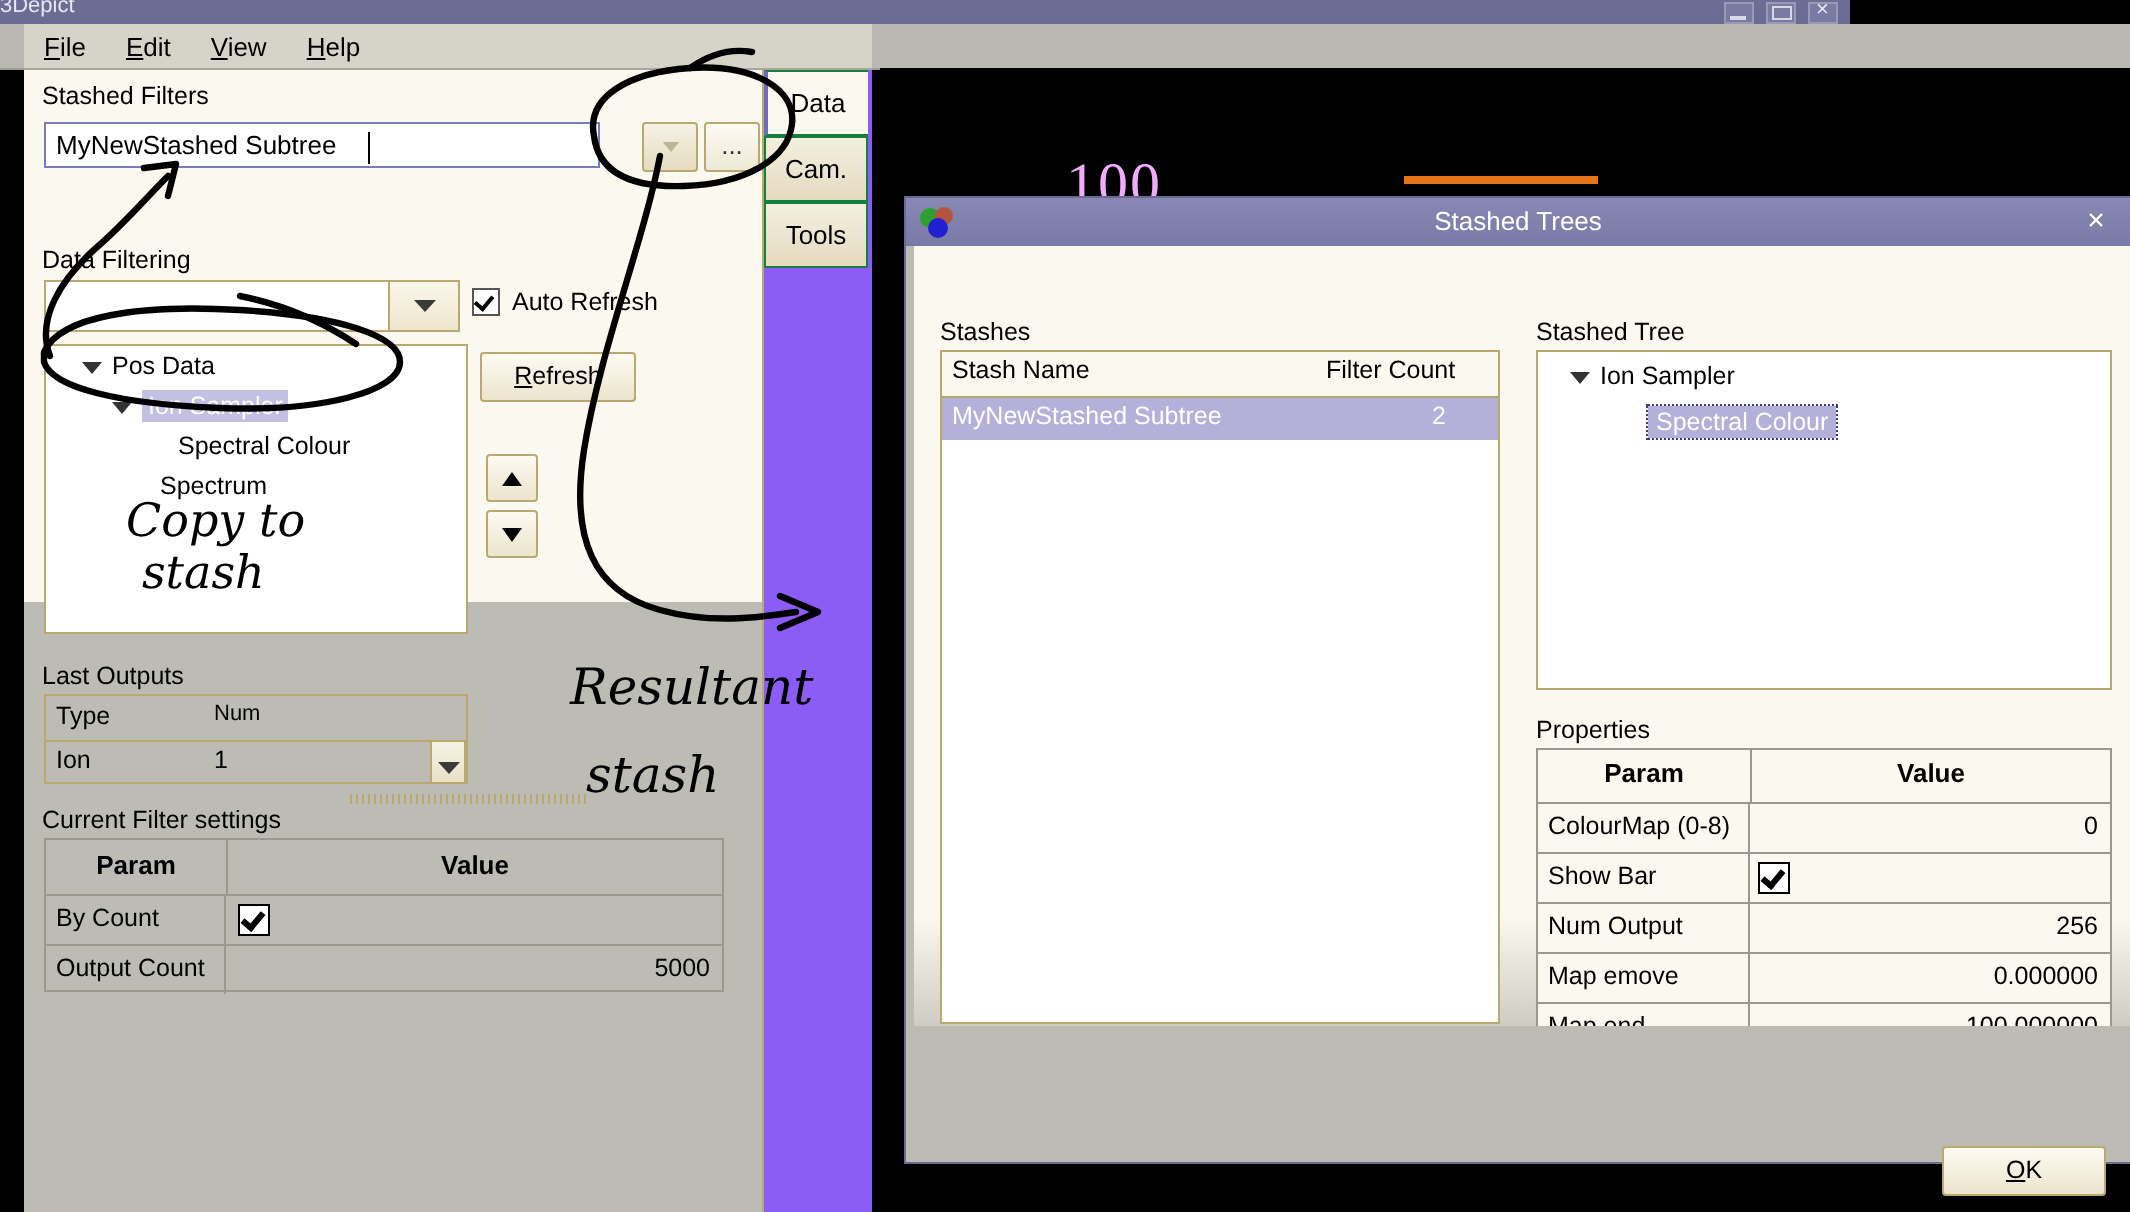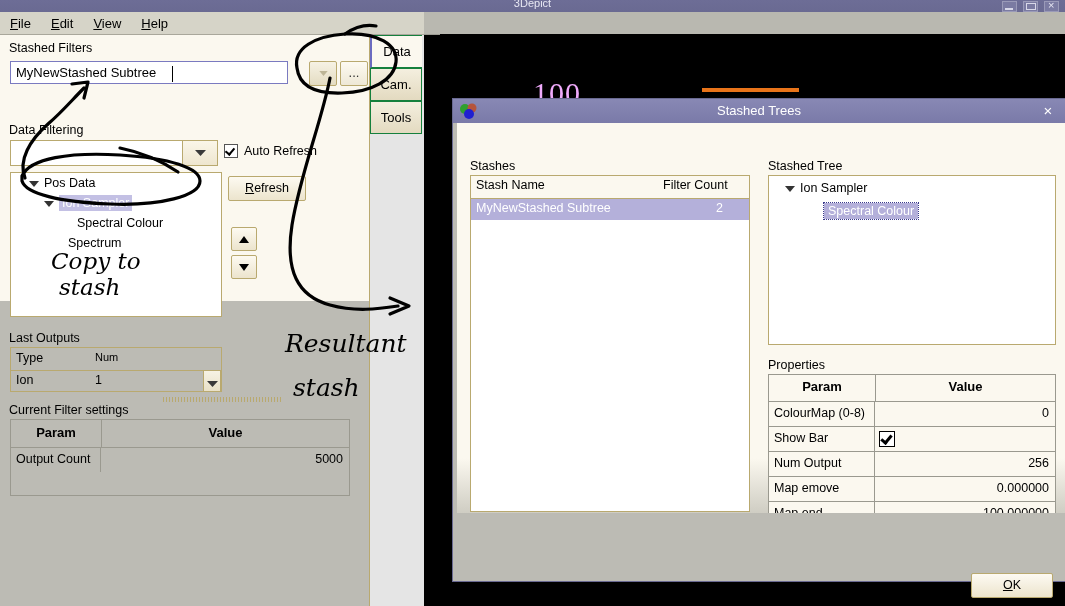--- a/index.html
+++ b/index.html
@@ -12,25 +12,24 @@
     -webkit-font-smoothing:none;
   }
   .abs{position:absolute;}
 
   
   #main-window{
     left:0;top:0;width:1065px;height:606px;
     background:#000;
   }
   #main-titlebar{
-    left:0;top:0;width:1065px;height:12px;
+    left:0;top:0;width:925px;height:12px;
     background:linear-gradient(180deg,#6d6d96 0%,#6a6a92 100%);
     color:#e7e7f3;
     font-size:11px;
-    text-align:center;
     line-height:12px;
     overflow:hidden;
   }
   #main-title-text{display:block;margin-top:-3px;}
   #main-winbuttons{right:6px;top:0px;display:flex;gap:6px;align-items:center;height:12px;}
   .winbtn{width:13px;height:9px;border:1px solid #9a9ab8;background:#7b7ba2;display:block;position:relative;}
   .winbtn.min::after{content:"";position:absolute;left:2px;bottom:1px;width:8px;height:2px;background:#d8d8e8;}
   .winbtn.max::after{content:"";position:absolute;left:2px;top:1px;width:8px;height:5px;border:1px solid #d8d8e8;}
   .winbtn.close::after{content:"\00D7";position:absolute;left:3px;top:-3px;font-size:11px;color:#e6e6f2;line-height:12px;}
 
@@ -47,22 +46,22 @@
     left:93px;top:42px;color:#f0abfc;font-size:30px;font-family:Liberation Serif, serif;
     letter-spacing:1px;
   }
   #gl-orange-bar{
     left:262px;top:54px;width:97px;height:4px;background:#e8741a;
   }
   #gl-bottom-strip{left:0;top:499px;width:625px;height:41px;background:#000;}
 
   
   #left-panel{
-    left:0;top:12px;width:424px;height:594px;
-    background:#e5e5e5;
+    left:12px;top:12px;width:424px;height:594px;
+    background:#8b5cf6;
   }
   #menubar{
     left:0;top:0;width:424px;height:23px;
     background:#d6d4c8;border-bottom:1px solid #a9a79b;
     display:flex;align-items:center;padding-left:10px;box-sizing:border-box;
   }
   .menu-item{
     margin-right:20px;font-size:13px;color:#000;cursor:default;
   }
   .menu-item u{text-decoration:underline;}
@@ -426,20 +425,26 @@
       </div>
       <div class="abs" id="lo-dots"></div>
 
       <div class="abs group-label" id="cfs-label">Current Filter settings</div>
       <div class="abs" id="cfs-table">
         <div class="cfs-head">
           <div class="h1">Param</div>
           <div class="h2">Value</div>
         </div>
         <div class="cfs-row">
+          <div class="p">By Count</div>
+          <div class="v">
+            <span class="chk bold on" style="margin-top:4px"></span>
+          </div>
+        </div>
+        <div class="cfs-row">
           <div class="p">Output Count</div>
           <div class="v right">5000</div>
         </div>
       </div>
     </div>
 
     <div class="abs" id="vtabs">
       <div class="vtab active">Data</div>
       <div class="vtab">Cam.</div>
       <div class="vtab">Tools</div>

